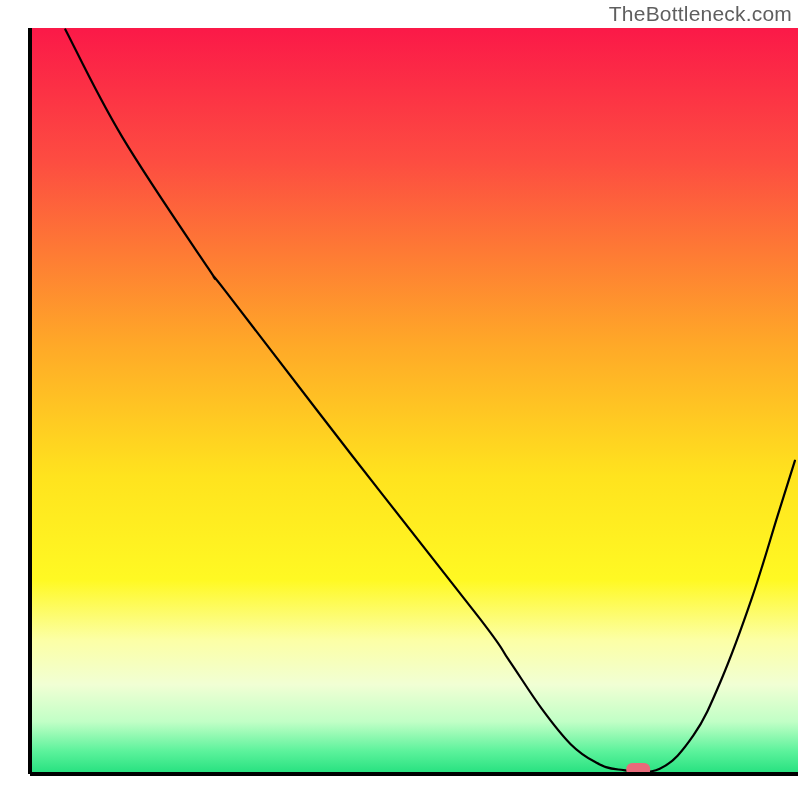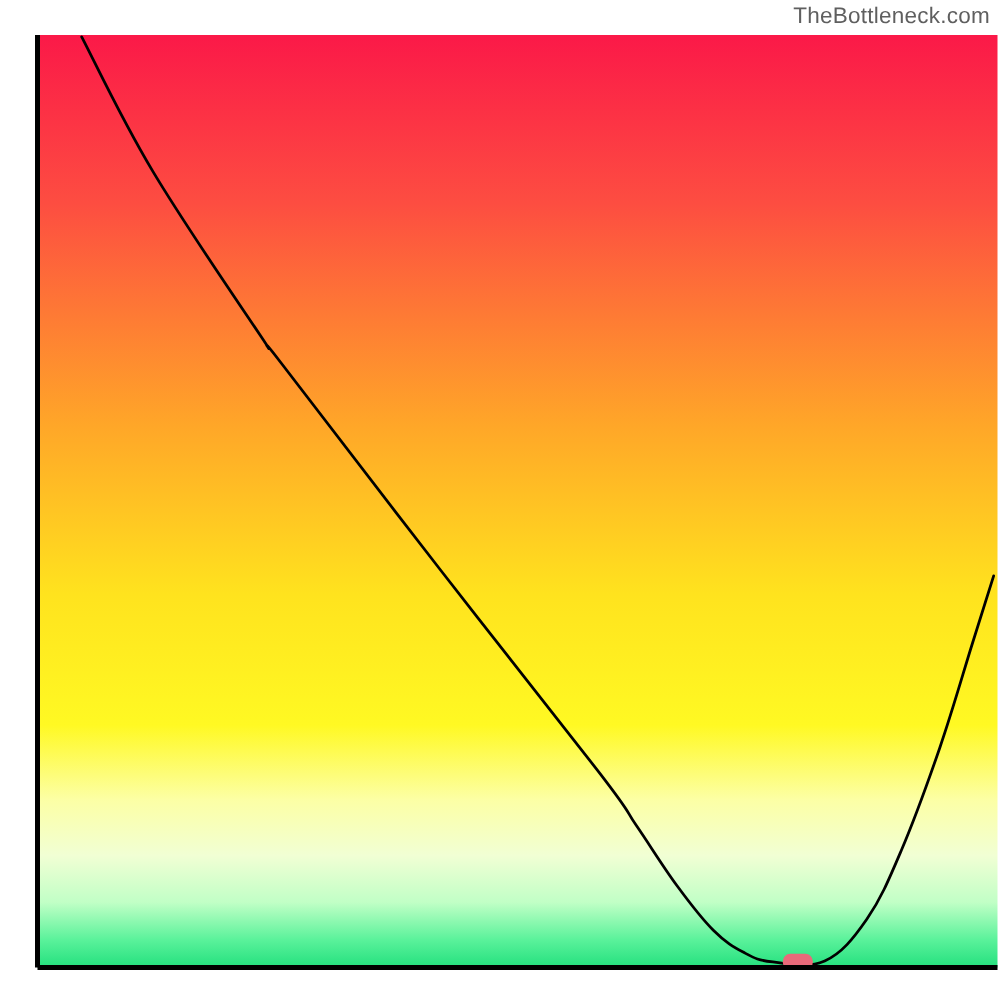--- a/index.html
+++ b/index.html
@@ -14,21 +14,21 @@
   .chart-container {
     position: relative;
     width: 800px;
     height: 800px;
   }
   .watermark {
     position: absolute;
     top: 2px;
     right: 8px;
     color: #5f5f5f;
-    font-size: 18px;
+    font-size: 21px;
     font-weight: 500;
     letter-spacing: 0.2px;
     z-index: 10;
   }
   svg {
     display: block;
     position: absolute;
     top: 0;
     left: 0;
   }

